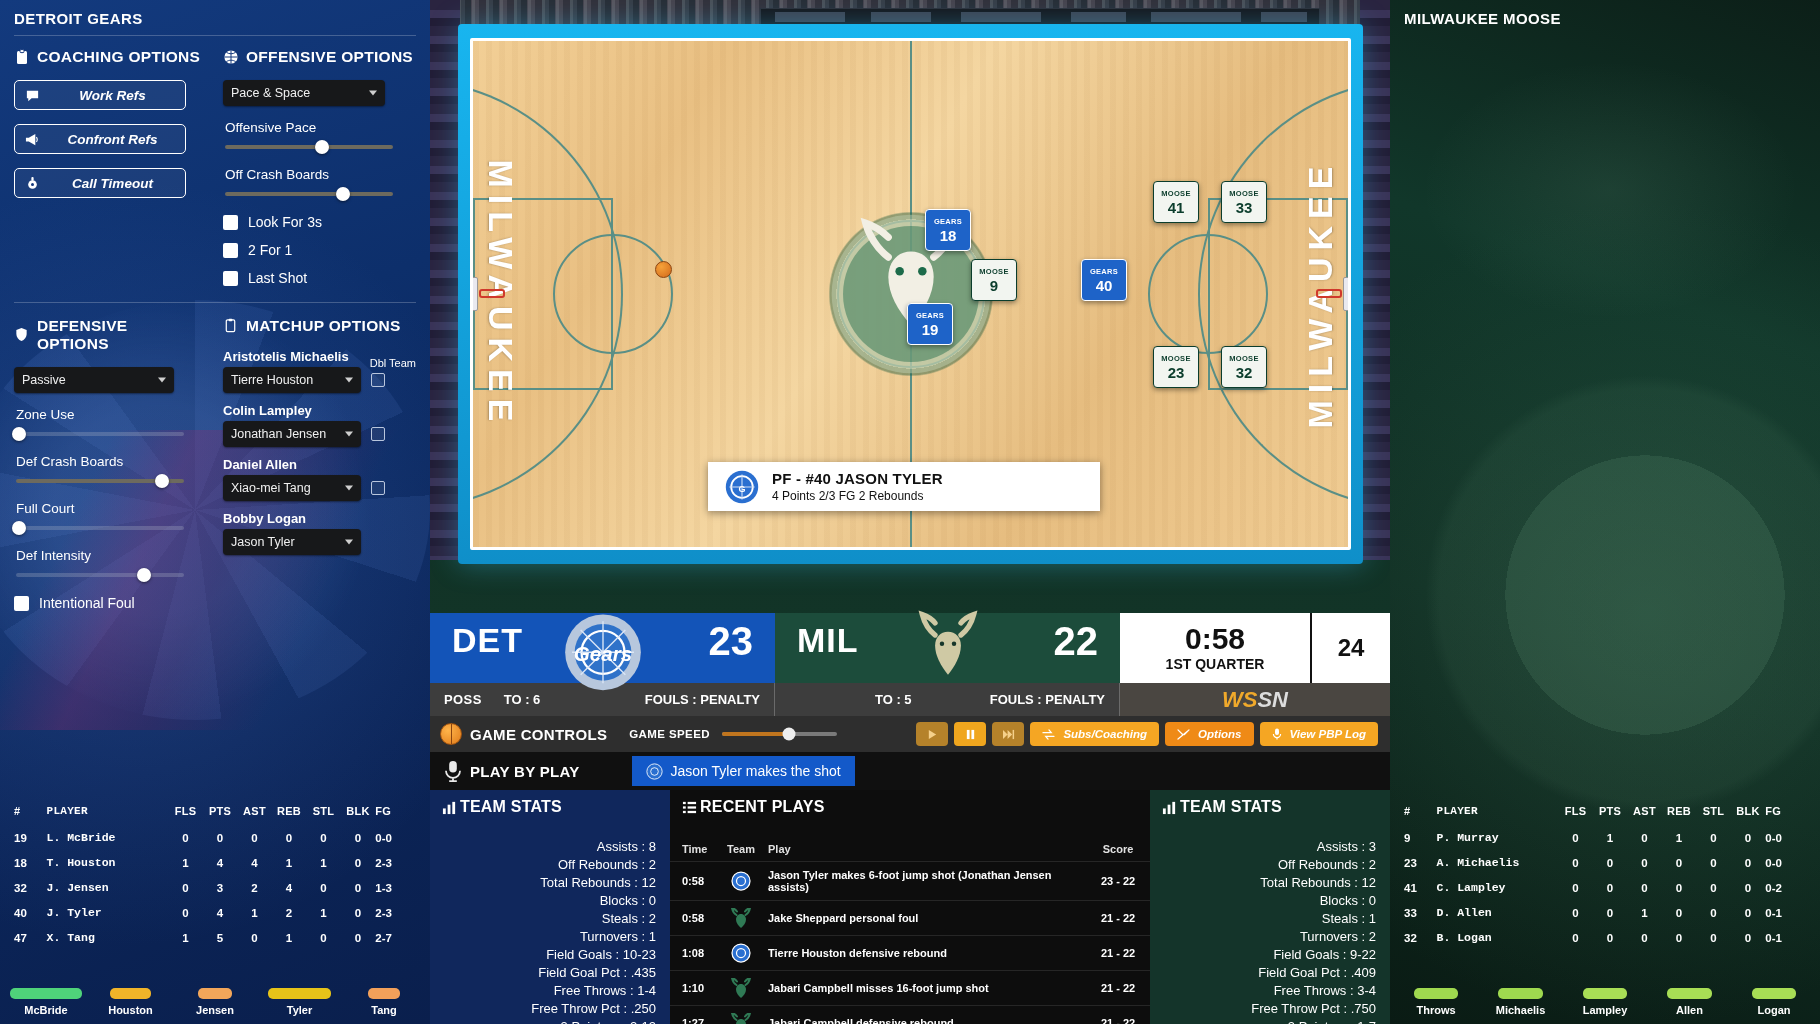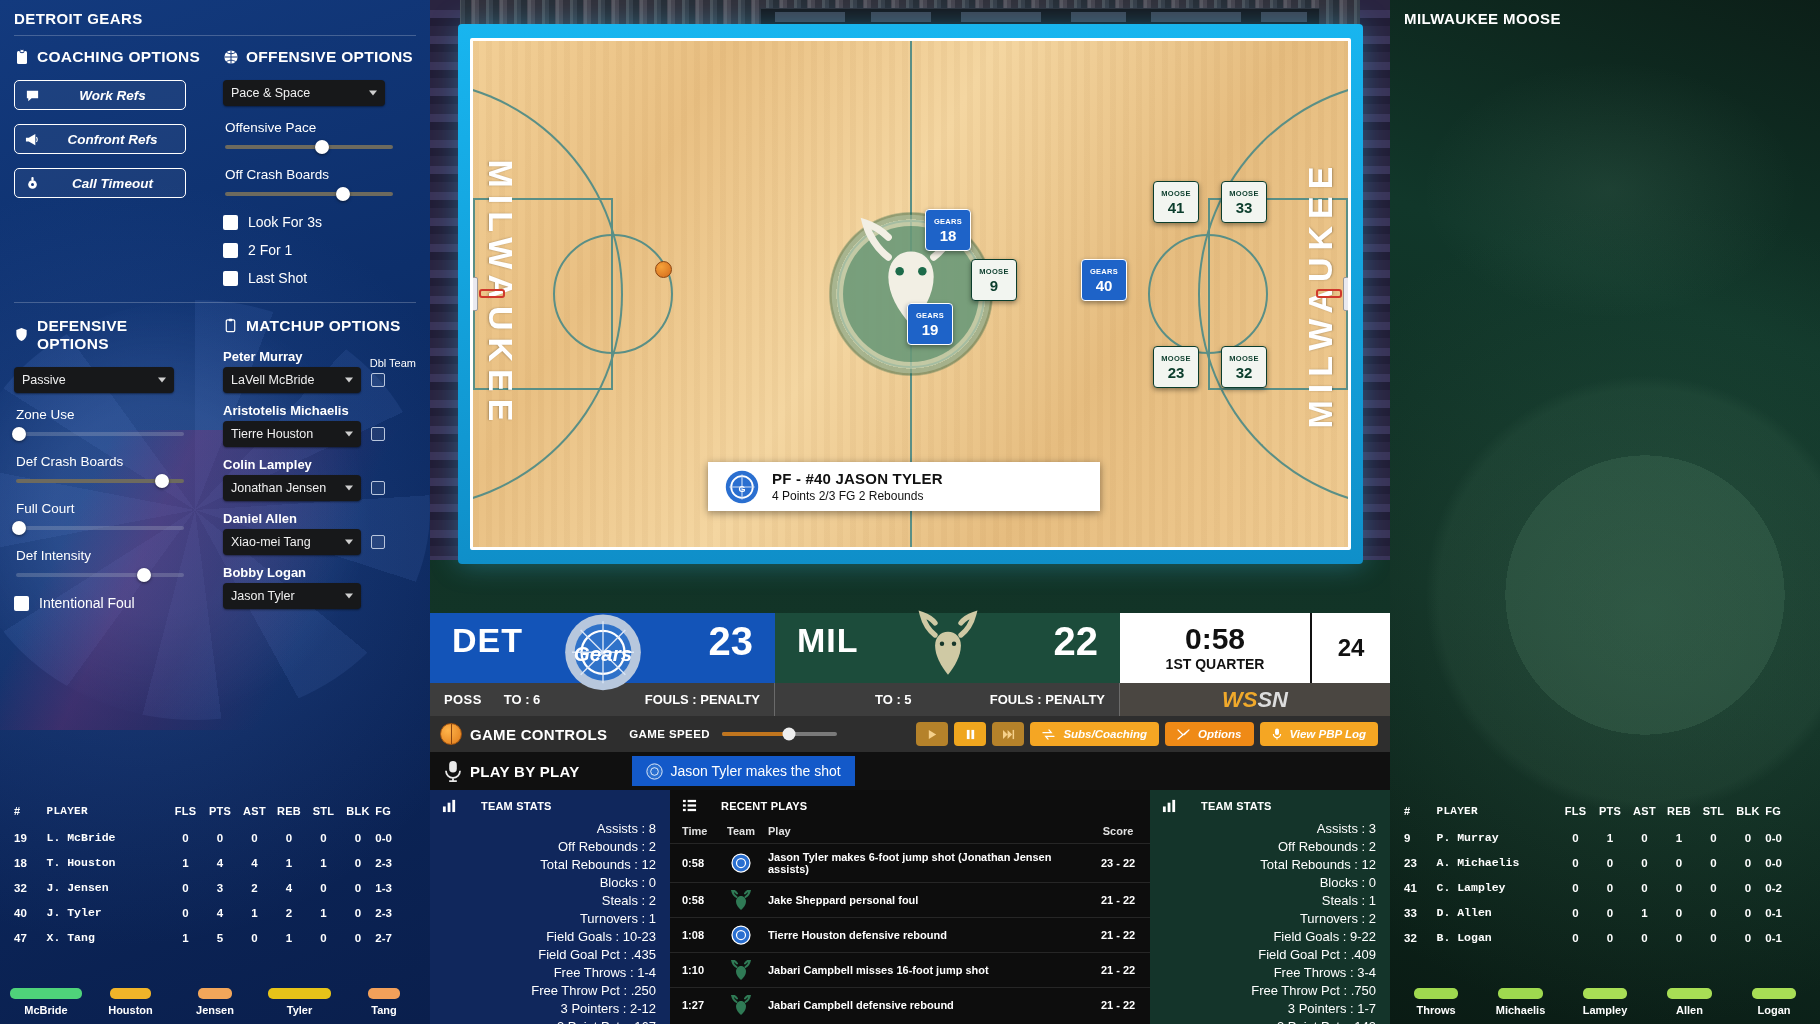--- a/index.html
+++ b/index.html
@@ -206,21 +206,21 @@
 
   .pbp-bar { position:absolute; left:0; top:752px; width:960px; height:38px; background:#101010; display:flex; align-items:center; color:#fff;}
   .pbp-mic { width:18px;height:22px;margin-left:14px; flex:none;}
   .pbp-title { font-size:15px; font-weight:bold; margin-left:8px; letter-spacing:.3px;}
   .pbp-msg { margin-left:52px; background:#1359c9; height:30px; display:flex; align-items:center; gap:8px; padding:0 14px; font-size:14px; font-weight:normal;}
 
   .bottom3 { position:absolute; left:0; top:790px; width:960px; height:234px; display:flex; }
   .ts-left { width:240px; background:#10275c; color:#fff; padding:8px 10px 0 12px; }
   .ts-right { width:240px; background:#14342a; color:#fff; padding:8px 10px 0 12px; }
   .rp-mid { width:480px; background:#0d0d0d; color:#fff; padding:8px 0 0 0; }
-  .blk-head { display:flex; align-items:center; gap:24px; font-size:11px; font-weight:bold; margin-bottom:6px; letter-spacing:.2px;}
+  .blk-head { display:flex; align-items:center; gap:3px; font-size:16px; font-weight:bold; margin-bottom:21px; letter-spacing:.2px;}
   .ts-list { text-align:right; padding-right:4px;}
   .ts-list li { list-style:none; font-size:13px; padding:1.5px 0; }
   .rp-head { padding:0 12px; }
   .rp-tbl { width:100%; border-collapse:collapse; font-size:11px; }
   .rp-tbl th { font-weight:bold; padding:6px 4px; text-align:left; color:#e2e2e2; font-size:11px;}
   .rp-tbl td { padding:7px 4px; border-top:1px solid #262626; font-size:11px; font-weight:bold; vertical-align:middle;}
   .rp-tbl .c-time{ width:48px; padding-left:12px;}
   .rp-tbl .c-team{ width:46px; text-align:center;}
   .rp-tbl .c-score{ width:58px; text-align:center; padding-right:10px;}
   .mini-logo { width:20px;height:20px;display:inline-block;vertical-align:middle;}
@@ -369,30 +369,20 @@
             <span class="ic">
               <svg viewBox="0 0 16 16" width="15" height="15">
                   <rect x="3.5" y="2" width="9" height="12.5" rx="1.4" fill="none" stroke="#fff" stroke-width="1.3"></rect>
                   <rect x="6" y="0.8" width="4" height="2.6" rx="1" fill="#fff"></rect>
                 </svg>
             </span>
             <span>MATCHUP OPTIONS</span>
           </div>
           <div class="dbl-team-hdr" style="top:54px">Dbl Team</div>
 
-          <div class="match-row" style="margin-top:14px">
-            <div class="match-name">Peter Murray</div>
-            <div class="match-line">
-              <div class="dd">
-                <span>LaVell McBride</span>
-                <span class="caret"></span>
-              </div>
-              <span class="match-chk"></span>
-            </div>
-          </div>
 
           <div class="match-row" style="margin-top:10px">
             <div class="match-name">Aristotelis Michaelis</div>
             <div class="match-line">
               <div class="dd">
                 <span>Tierre Houston</span>
                 <span class="caret"></span>
               </div>
               <span class="match-chk"></span>
             </div>

